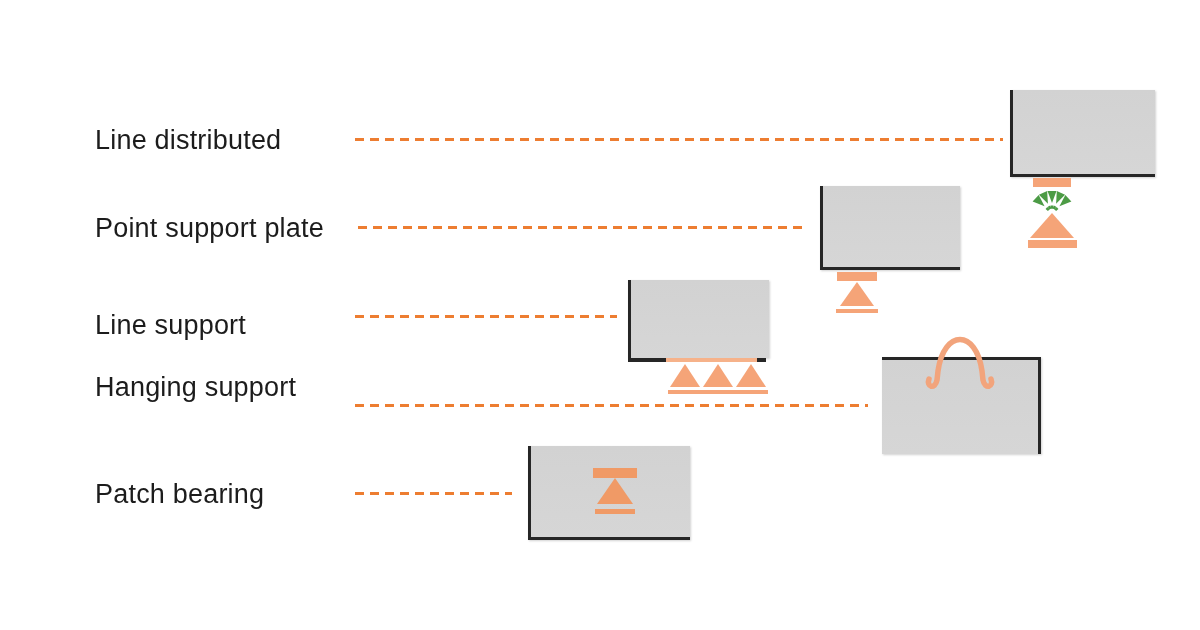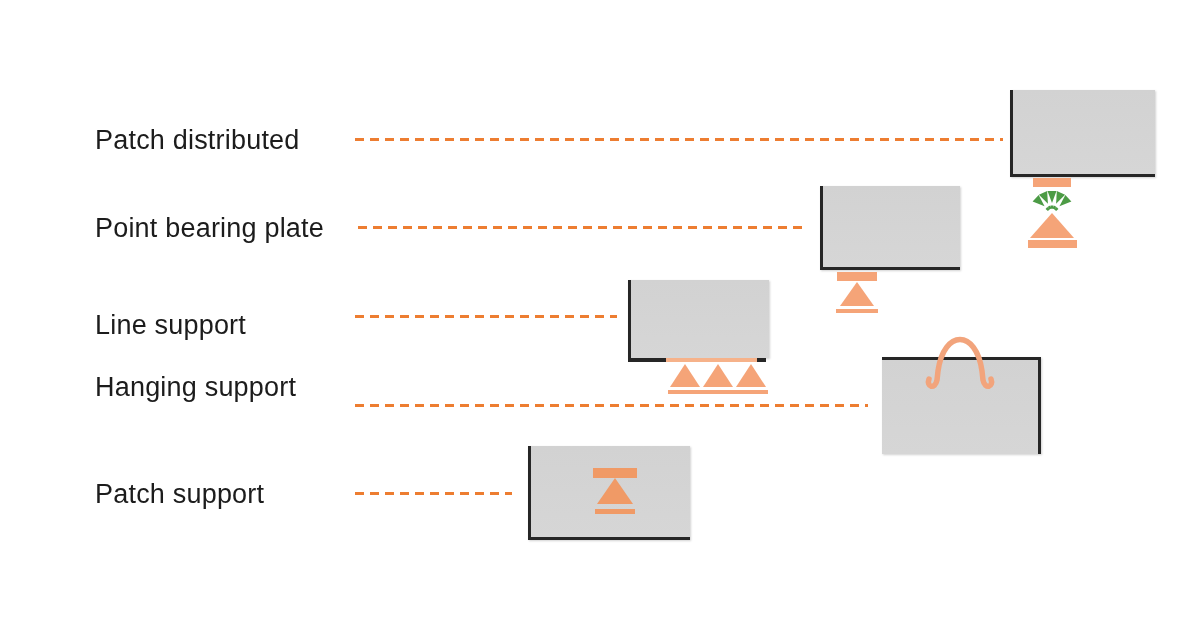--- a/index.html
+++ b/index.html
@@ -33,25 +33,25 @@
   .seg-black{position:absolute;background:#262626;}
   .seg-orange{position:absolute;background:#F6B28A;}
   .hook-svg{position:absolute;}
   .arrows-svg{position:absolute;}
 </style>
 </head>
 <body>
 
 <div class="canvas">
 
-  <div class="row-label" style="top:123px;">Patch distributed</div>
-  <div class="row-label" style="top:211px;">Point bearing plate</div>
+  <div class="row-label" style="top:123px;">Line distributed</div>
+  <div class="row-label" style="top:211px;">Point support plate</div>
   <div class="row-label" style="top:300px;margin-top:8px;">Line support</div>
   <div class="row-label" style="top:370px;">Hanging support</div>
-  <div class="row-label" style="top:477px;">Patch support</div>
+  <div class="row-label" style="top:477px;">Patch bearing</div>
 
   <div class="leader" style="left:355px;top:138px;width:648px;"></div>
   <div class="leader" style="left:358px;top:226px;width:448px;"></div>
   <div class="leader" style="left:355px;top:315px;width:262px;"></div>
   <div class="leader" style="left:355px;top:404px;width:513px;"></div>
   <div class="leader" style="left:355px;top:492px;width:157px;"></div>
 
   <div class="grp" style="left:1010px;top:90px;width:160px;height:170px;">
     <div class="slab bL bB" style="left:0;top:0;width:142px;height:84px;"></div>
     <div class="bar" style="left:23px;top:88px;width:38px;height:9px;"></div>

